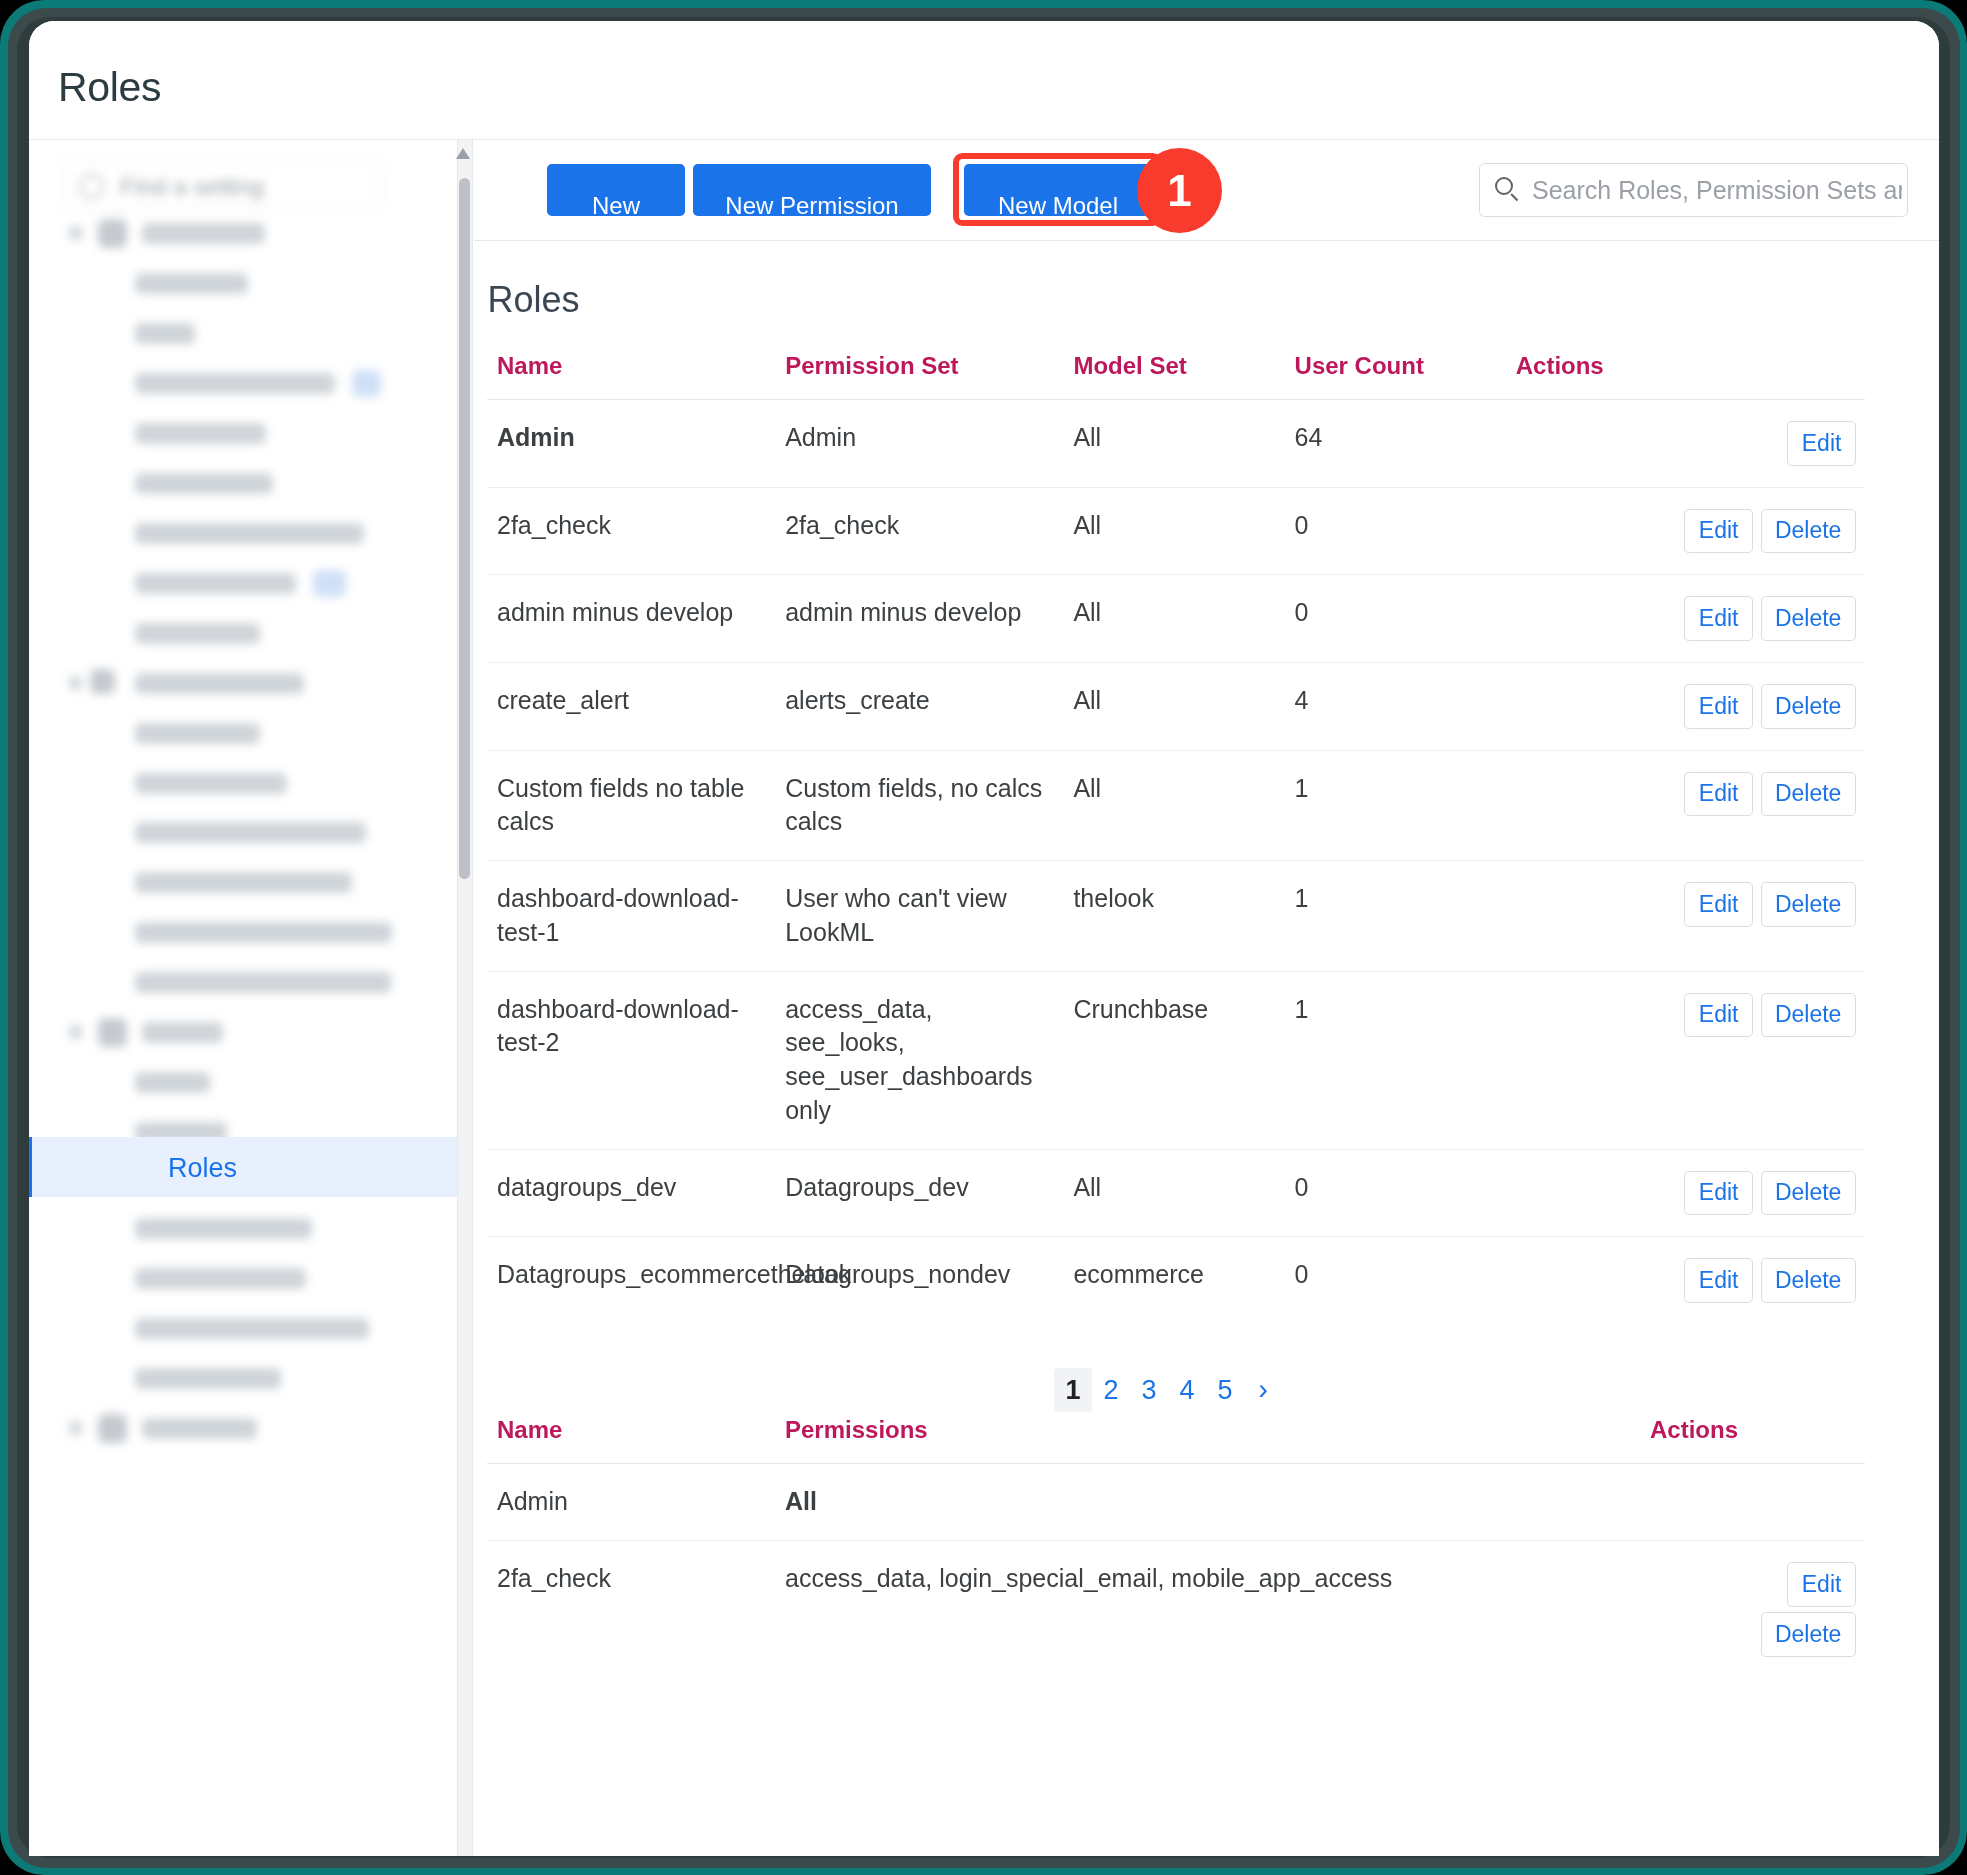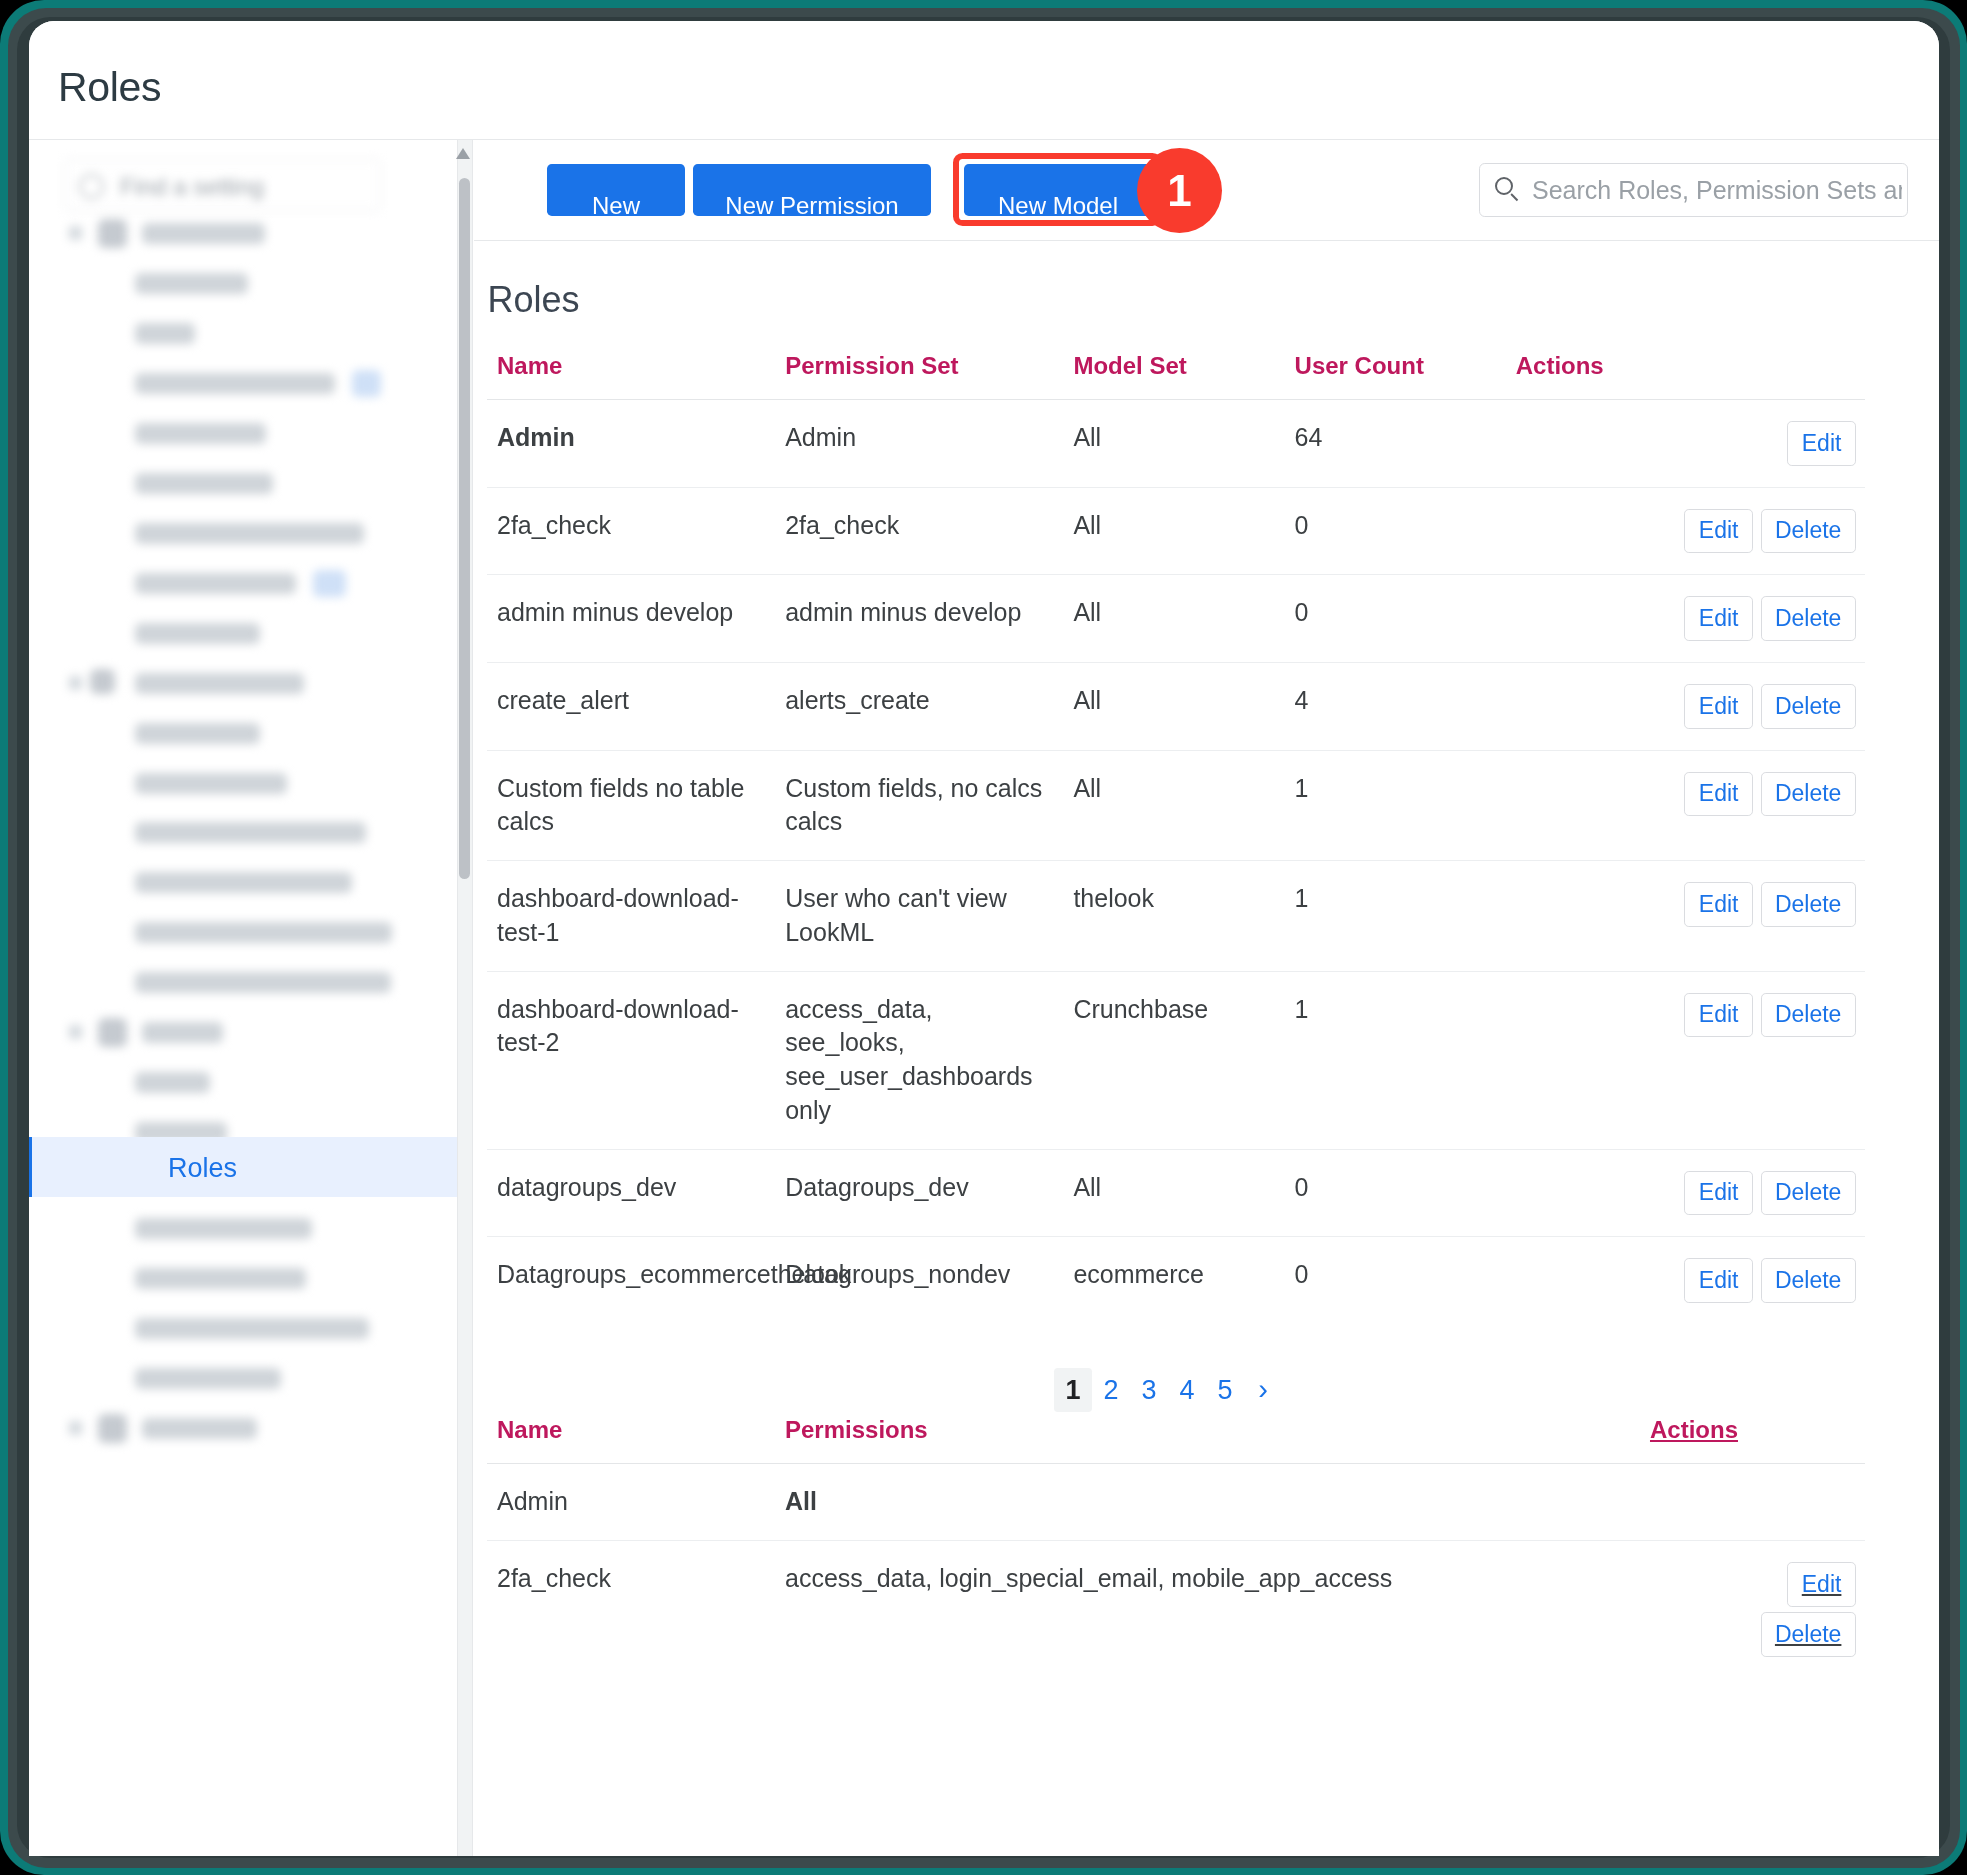--- a/index.html
+++ b/index.html
@@ -284,21 +284,21 @@
     font-size: 25px;
     color: #3c4043;
     padding: 21px 9.6px 21px 9.6px;
     border-bottom: 1px solid #eceef0;
     vertical-align: top;
     line-height: 1.35;
   }
   table.grid tr:last-child td { border-bottom: none; }
   .lnk { color: #1a73e8; cursor: pointer; }
   .bold { font-weight: bold; }
-  .cell-right { text-align: right; text-decoration: underline; }
+  .cell-right { text-align: right; }
   .btn-sm {
     display: inline-block;
     min-width: 65px;
     padding: 5.8px 13.4px;
     border: 1px solid #dadce0;
     border-radius: 4.8px;
     background: #ffffff;
     color: #1a73e8;
     font-size: 23px;
     font-family: "Liberation Sans", sans-serif;

